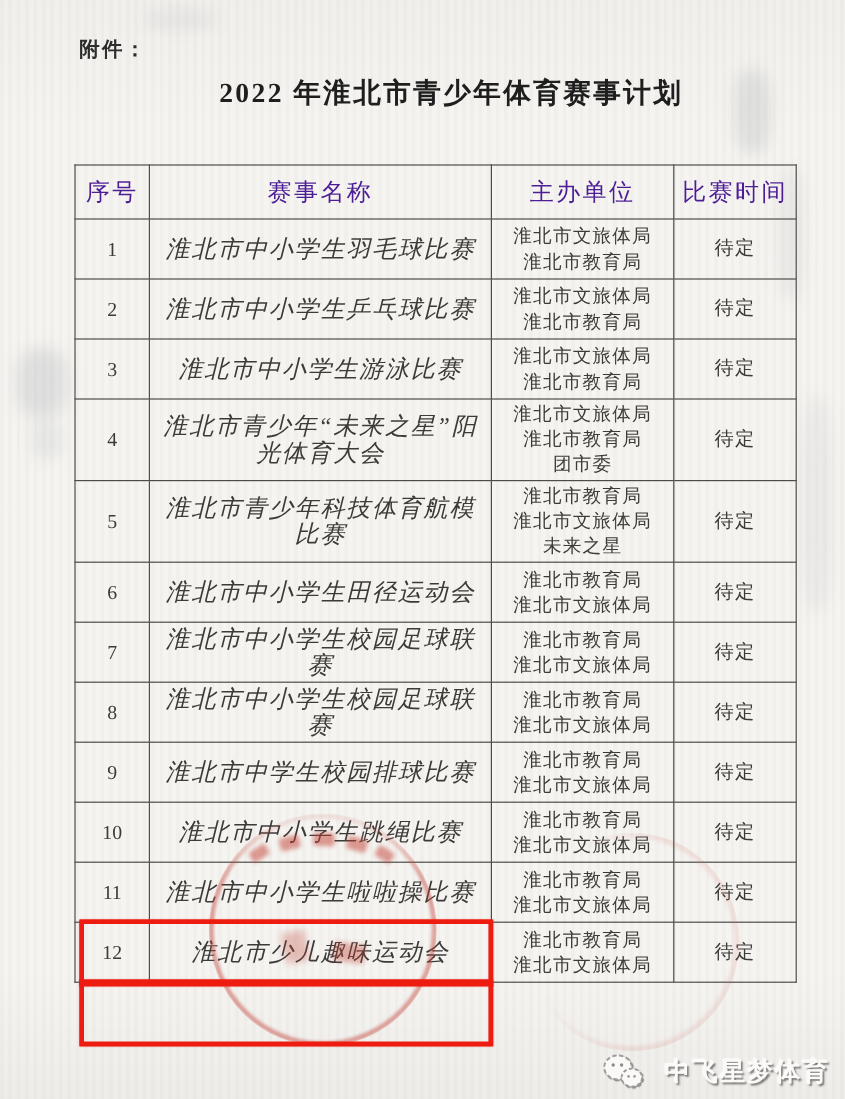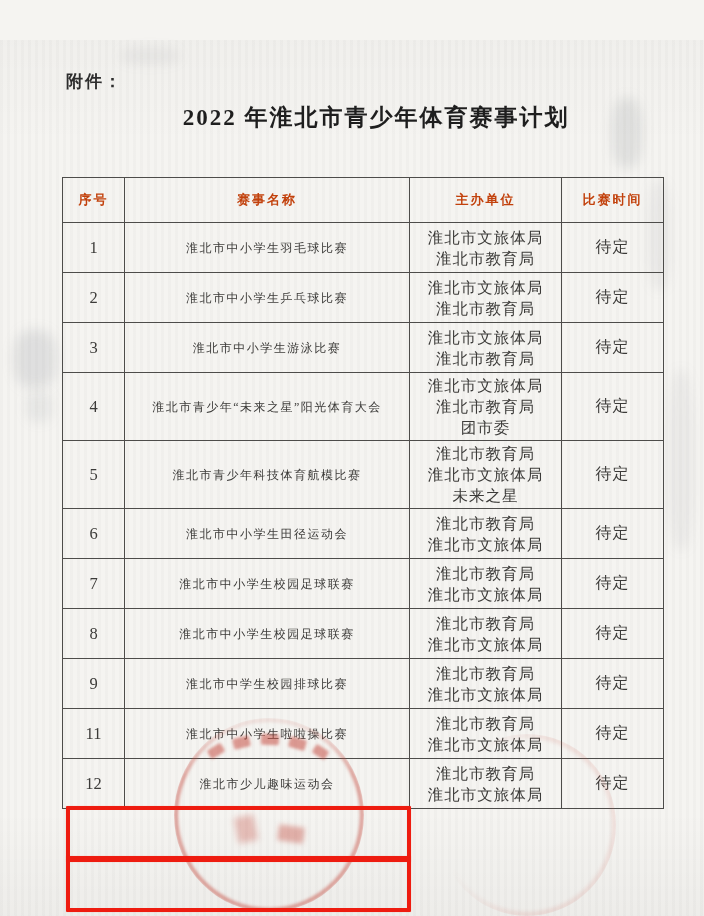--- a/index.html
+++ b/index.html
@@ -8,21 +8,21 @@
     background:#f5f4f1;
     font-family:"Liberation Serif","DejaVu Serif",serif;
   }
   
   .page::before{
     content:"";position:absolute;inset:0;pointer-events:none;
     background:
       repeating-linear-gradient(90deg, rgba(0,0,0,0.018) 0 3px, rgba(255,255,255,0.015) 3px 7px),
       linear-gradient(180deg, rgba(0,0,0,0.02), rgba(0,0,0,0) 12%, rgba(0,0,0,0) 88%, rgba(0,0,0,0.03));
   }
-  .page{position:absolute;inset:0;margin-top:40px;}
+  .page{position:absolute;inset:0;}
 
   .attachment{
     position:absolute;left:66px;top:30px;
     font-size:17px;font-weight:bold;color:#2d2d2d;letter-spacing:2px;
   }
   .title{
     position:absolute;left:76px;top:62px;width:600px;margin:0;
     text-align:center;font-size:23px;font-weight:bold;color:#1e1e1e;letter-spacing:2px;
   }
 
@@ -36,24 +36,24 @@
   table.events col.c-org{width:152px;}
   table.events col.c-time{width:102px;}
   table.events th, table.events td{
     border:1.7px solid #4d4c4a;
     text-align:center;vertical-align:middle;
     color:#3c3b39;
     padding:2px 4px;
     background:transparent;
   }
   table.events th{
-    height:40px;font-size:13px;font-weight:bold;color:#c2410c;letter-spacing:2px;
+    height:40px;font-size:20px;font-weight:normal;color:#4c1d95;letter-spacing:2px;
   }
   td.cell-no{height:45px;font-size:16.5px;letter-spacing:0;}
-  td.cell-event{font-size:12px;letter-spacing:1.5px;line-height:22px;}
+  td.cell-event{font-size:20px;letter-spacing:1.5px;line-height:22px;font-style:italic;}
   td.cell-time{font-size:16px;letter-spacing:1px;font-family:Liberation Serif, serif;}
   td.cell-org{padding:3px 2px;}
   .org-line{display:block;font-size:15.5px;letter-spacing:1px;line-height:21px;white-space:nowrap;}
 
   
   .highlight-box{
     position:absolute;border:4px solid #ee1c10;border-radius:1px;
     pointer-events:none;box-shadow:0 0 1px rgba(238,28,16,.4);
   }
 
@@ -211,20 +211,29 @@
         <tr>
           <td class="cell-no">9</td>
           <td class="cell-event">淮北市中学生校园排球比赛</td>
           <td class="cell-org">
             <span class="org-line">淮北市教育局</span>
             <span class="org-line">淮北市文旅体局</span>
           </td>
           <td class="cell-time">待定</td>
         </tr>
         <tr>
+          <td class="cell-no">10</td>
+          <td class="cell-event">淮北市中小学生跳绳比赛</td>
+          <td class="cell-org">
+            <span class="org-line">淮北市教育局</span>
+            <span class="org-line">淮北市文旅体局</span>
+          </td>
+          <td class="cell-time">待定</td>
+        </tr>
+        <tr>
           <td class="cell-no">11</td>
           <td class="cell-event">淮北市中小学生啦啦操比赛</td>
           <td class="cell-org">
             <span class="org-line">淮北市教育局</span>
             <span class="org-line">淮北市文旅体局</span>
           </td>
           <td class="cell-time">待定</td>
         </tr>
         <tr>
           <td class="cell-no">12</td>

